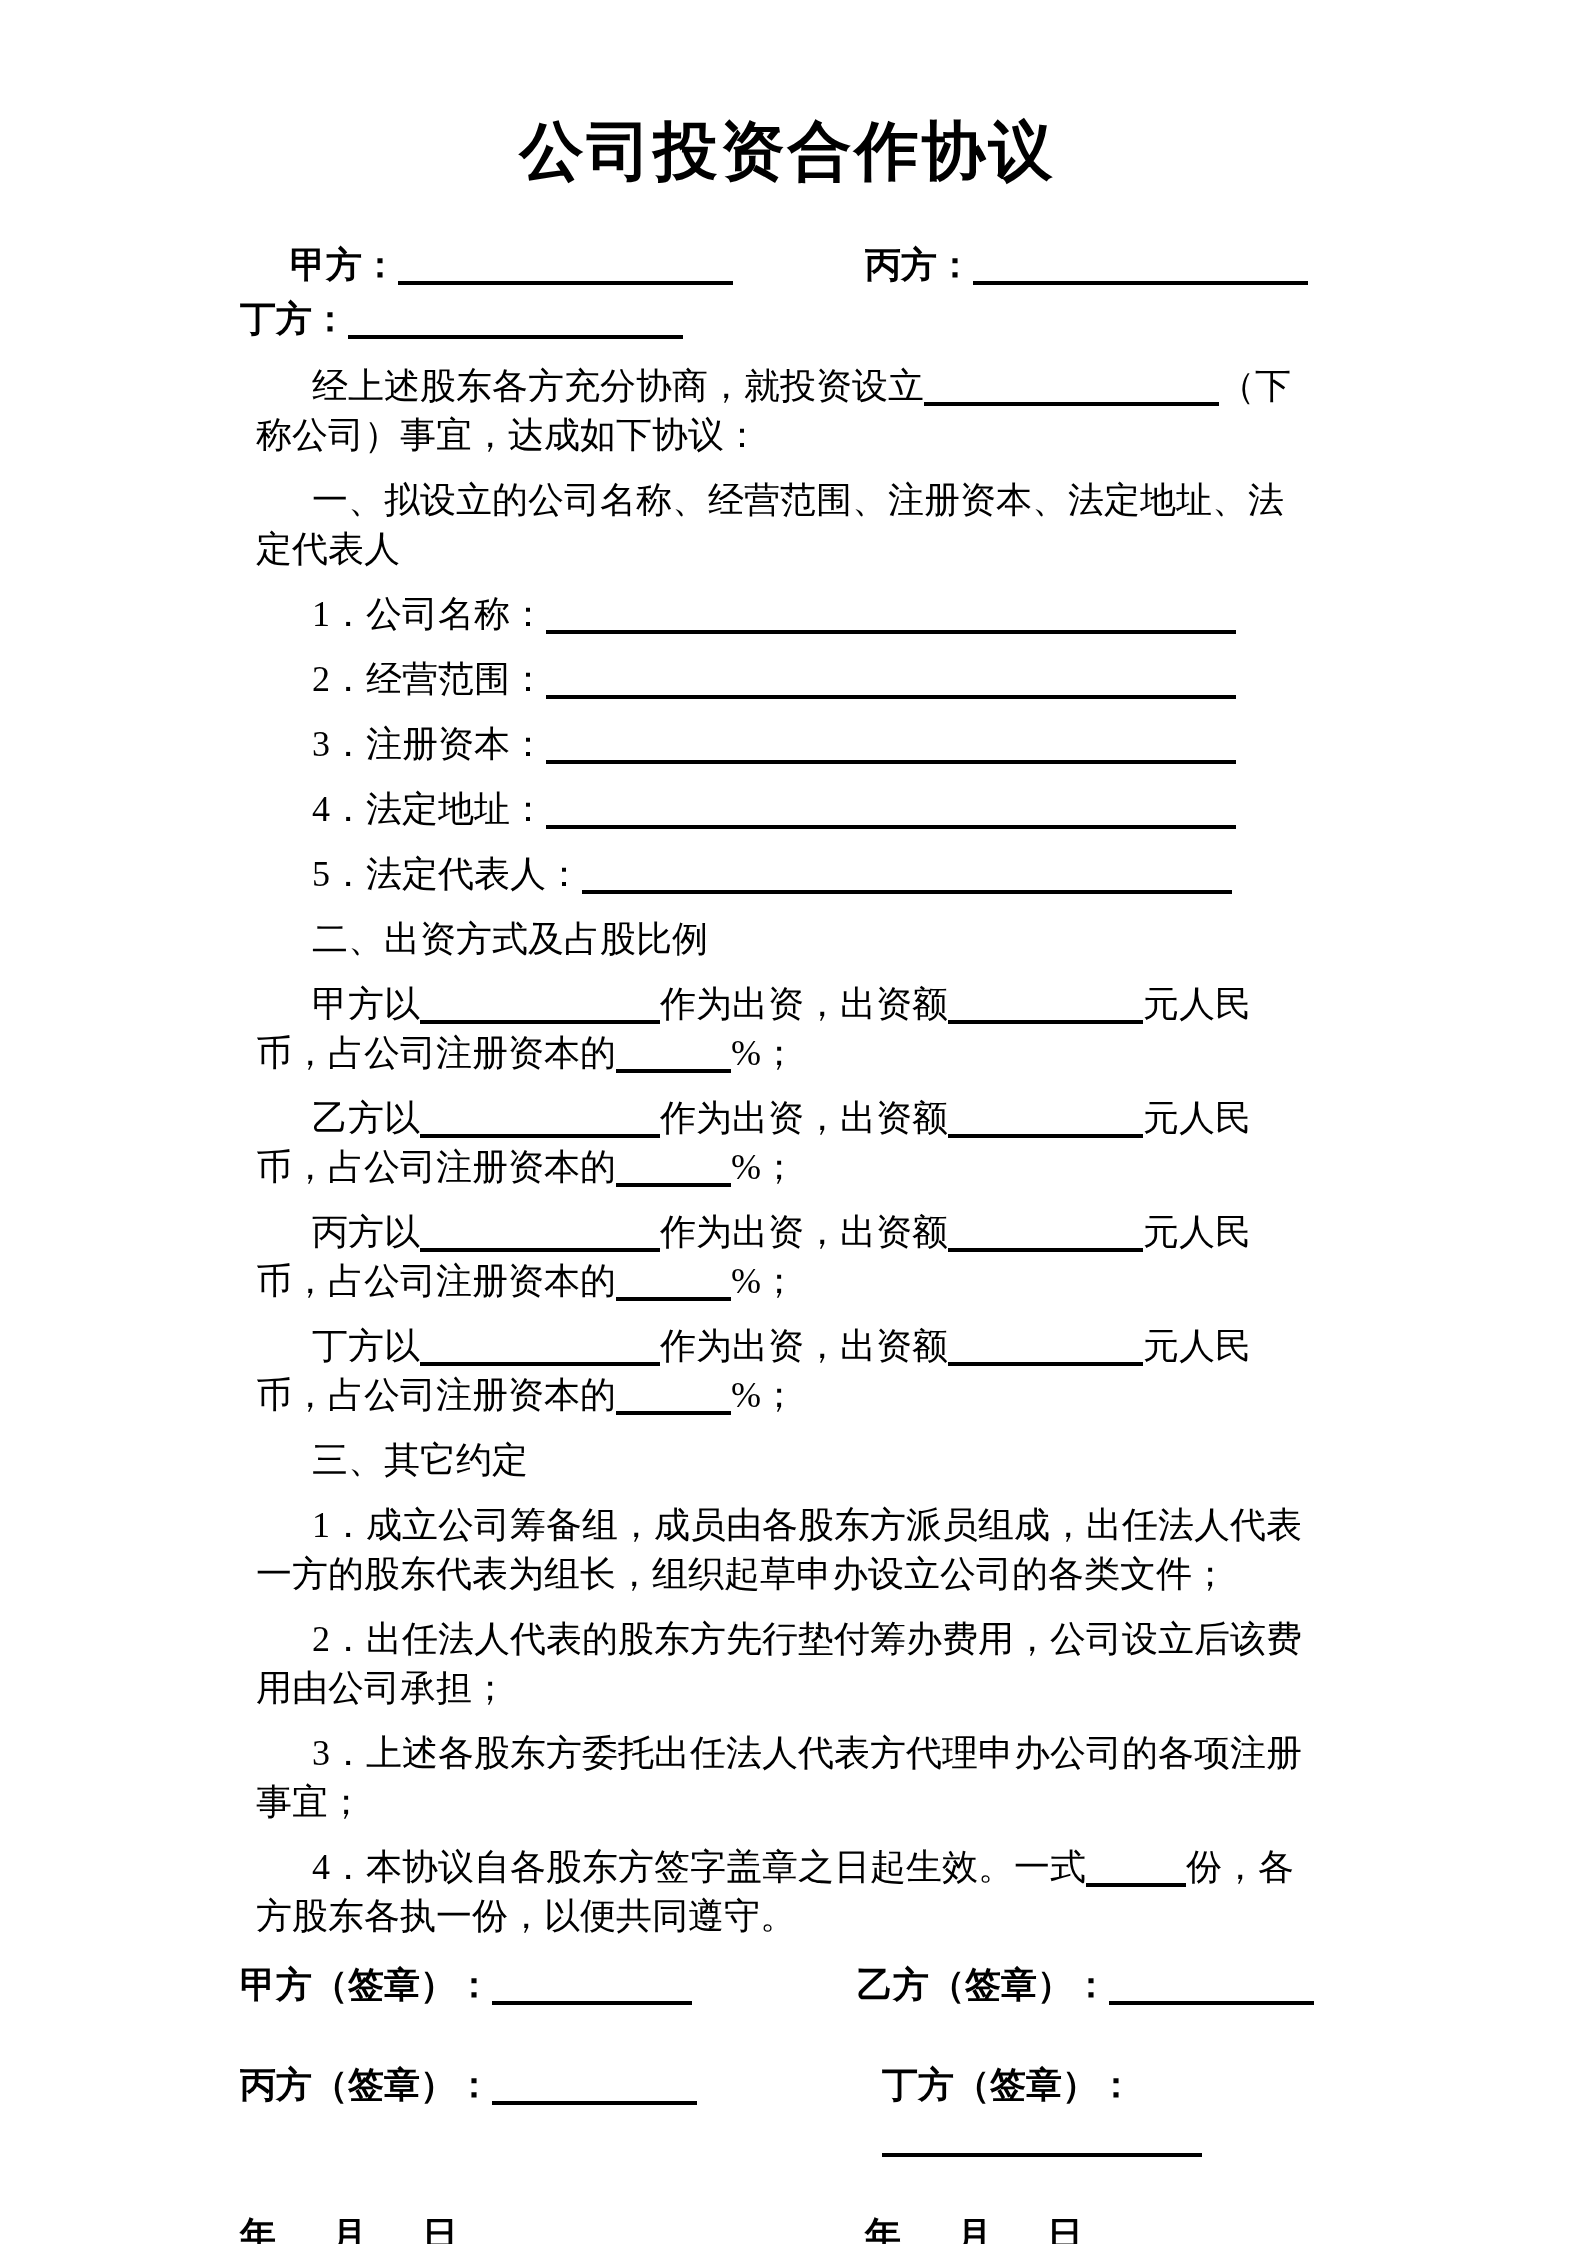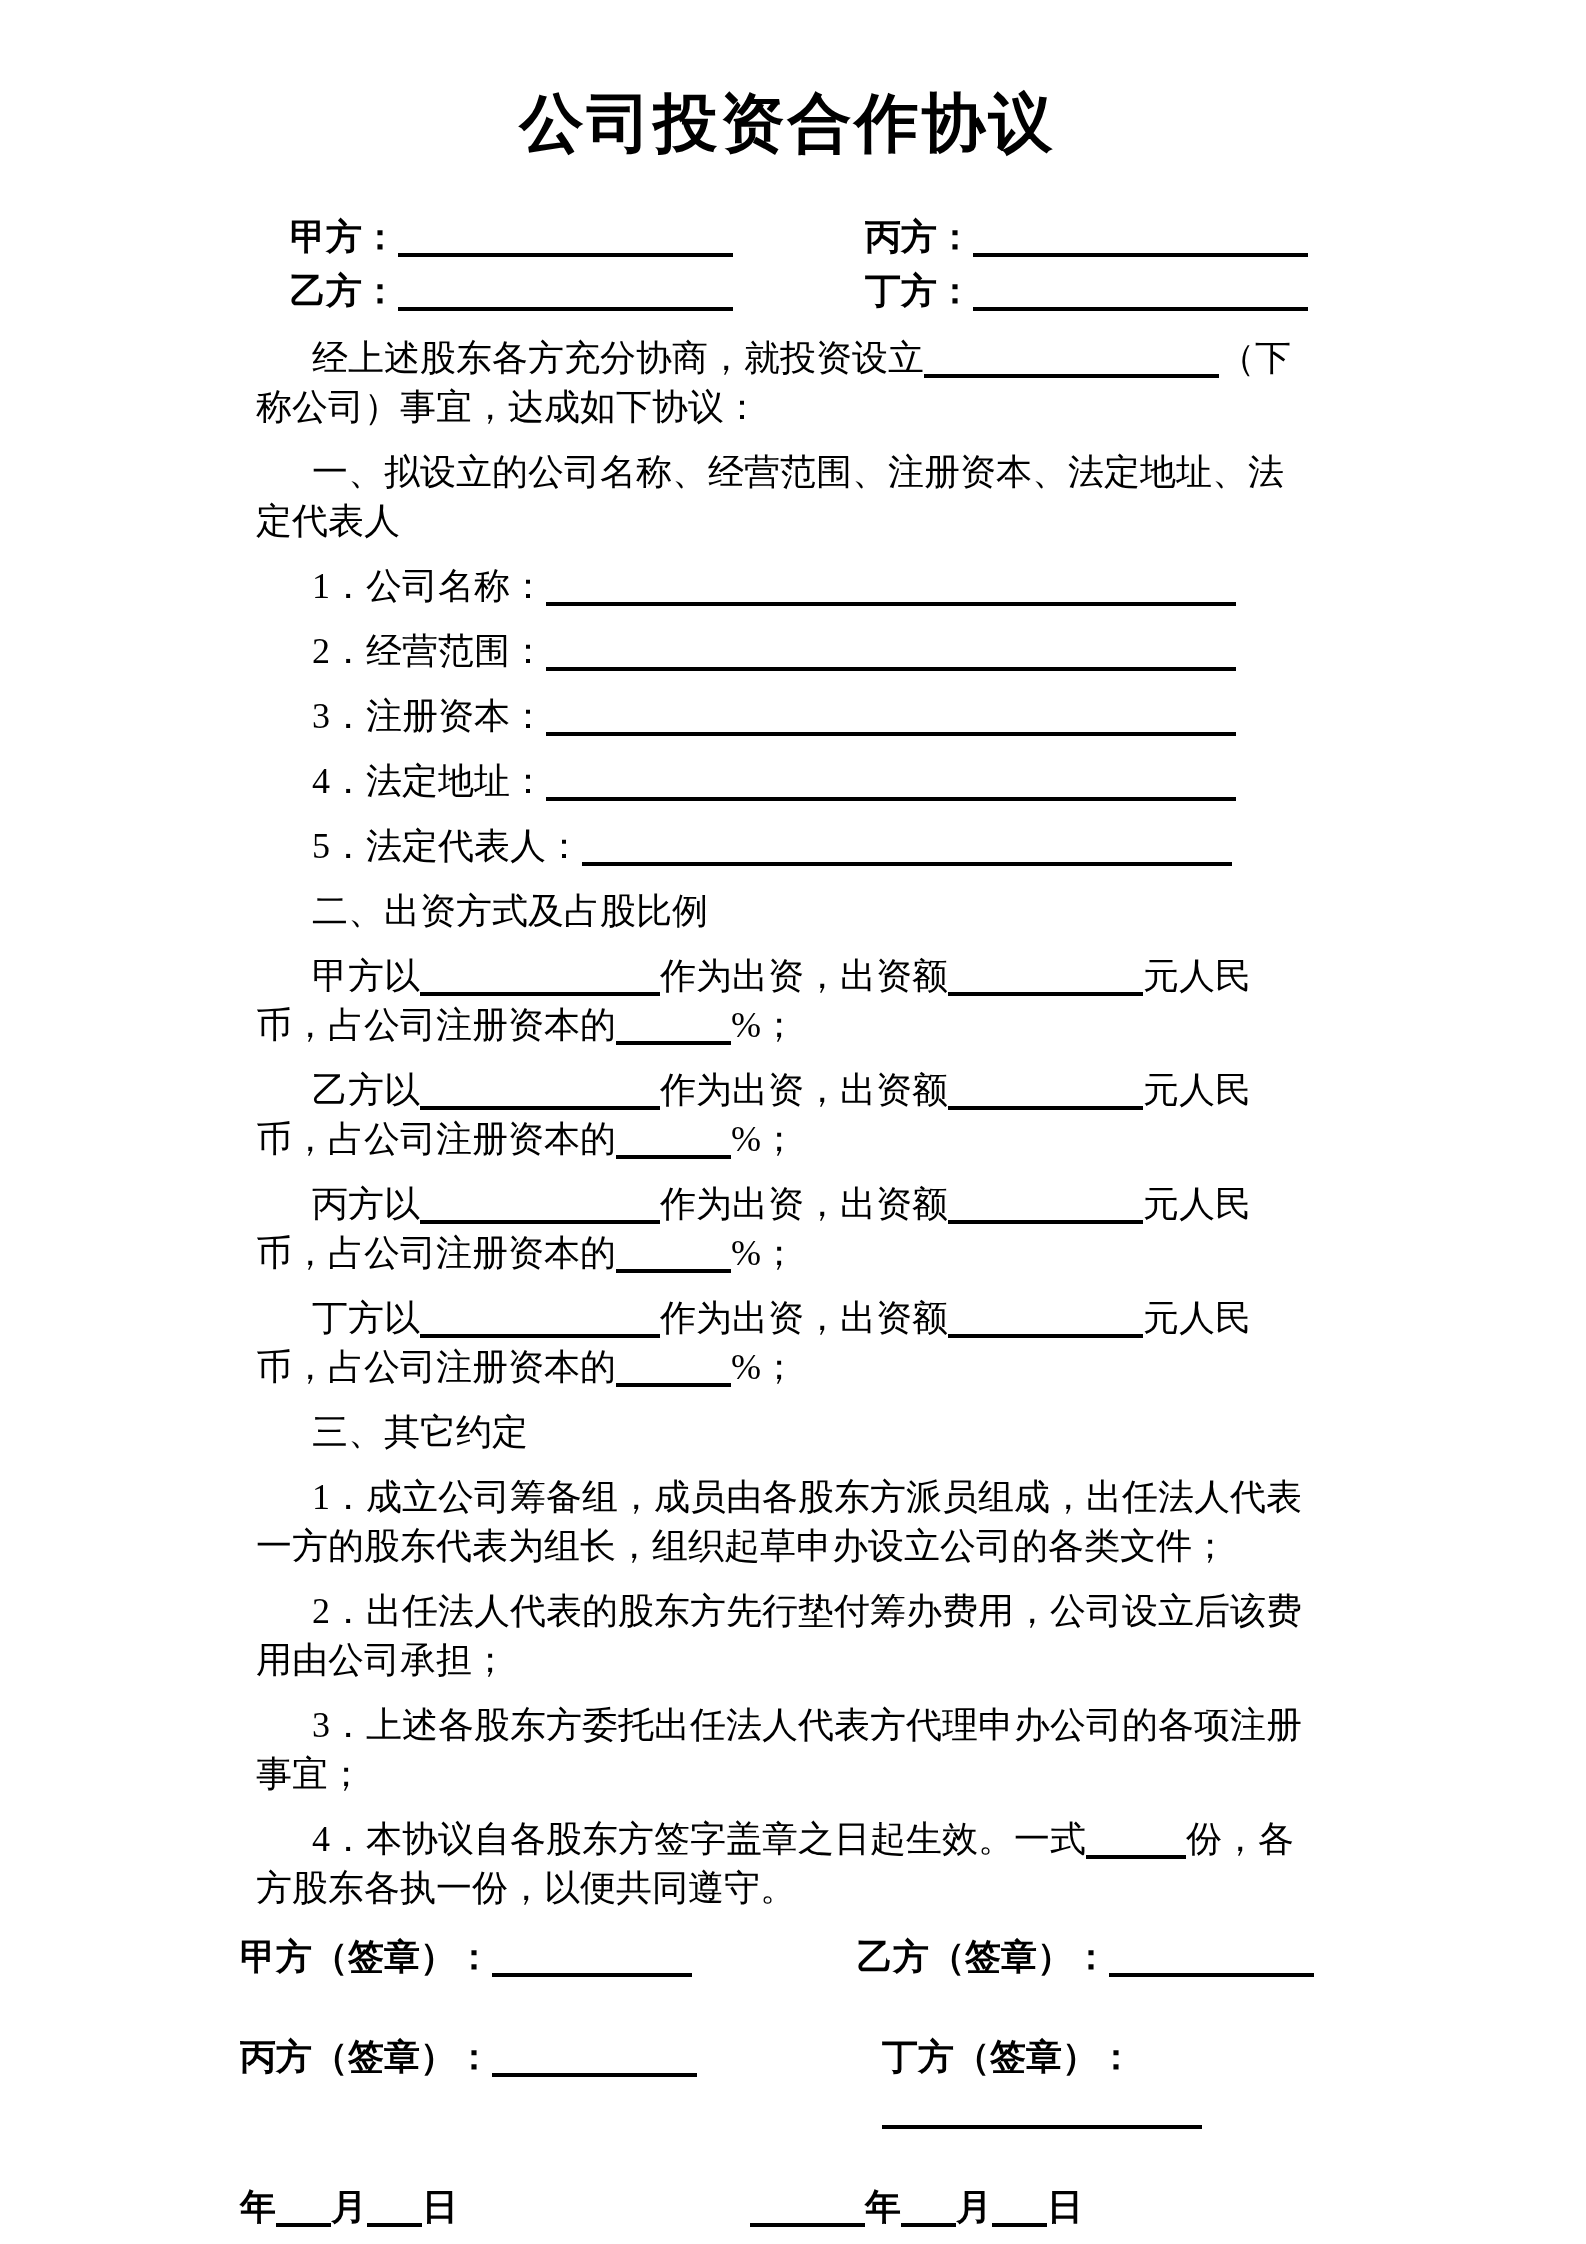--- a/index.html
+++ b/index.html
@@ -1,20 +1,20 @@
 <!DOCTYPE html>
 <html><head>
 <meta charset="utf-8">
 <style>
   html,body{margin:0;padding:0;background:#e8e8e8;}
   .page{
     width:1586px;height:2244px;background:#ffffff;color:#000;
     font-family:"Liberation Serif","DejaVu Serif",serif;
     font-size:36px;box-sizing:border-box;
-    padding:82px 251px 0 240px;
+    padding:110px 251px 0 240px;
     position:relative;overflow:hidden;margin:0 auto;
   }
   .title{
     margin:0;font-size:64px;line-height:84px;font-weight:bold;
     text-align:center;letter-spacing:3px;white-space:nowrap;
   }
   
   .party-block{margin-top:44px;font-weight:bold;}
   .party-row{display:flex;line-height:54px;}
   .party-cell-left{width:625px;padding-left:50px;box-sizing:border-box;}
@@ -48,23 +48,20 @@
   <div class="party-block">
     <div class="party-row">
       <div class="party-cell-left">
         <span>甲方：</span><span class="blank" style="width:335px"></span>
       </div>
       <div class="party-cell-right">
         <span>丙方：</span><span class="blank" style="width:335px"></span>
       </div>
     </div>
     <div class="party-row">
-      <div class="party-cell-left">
-        <span>乙方：</span><span class="blank" style="width:335px"></span>
-      </div>
       <div class="party-cell-right">
         <span>丁方：</span><span class="blank" style="width:335px"></span>
       </div>
     </div>
   </div>
 
   <div class="body">
 
     <p class="para"><span>经上述股东各方充分协商，就投资设立</span><span class="blank" style="width:295px"></span><span>（下称公司）事宜，达成如下协议：</span></p>
 

